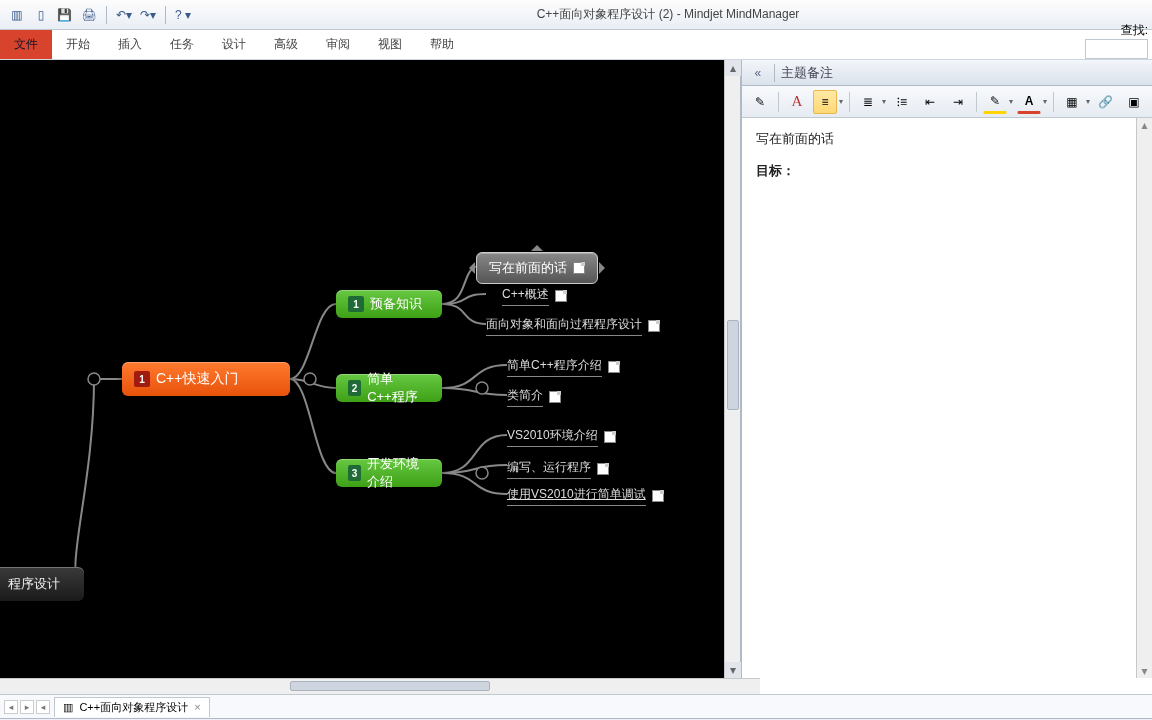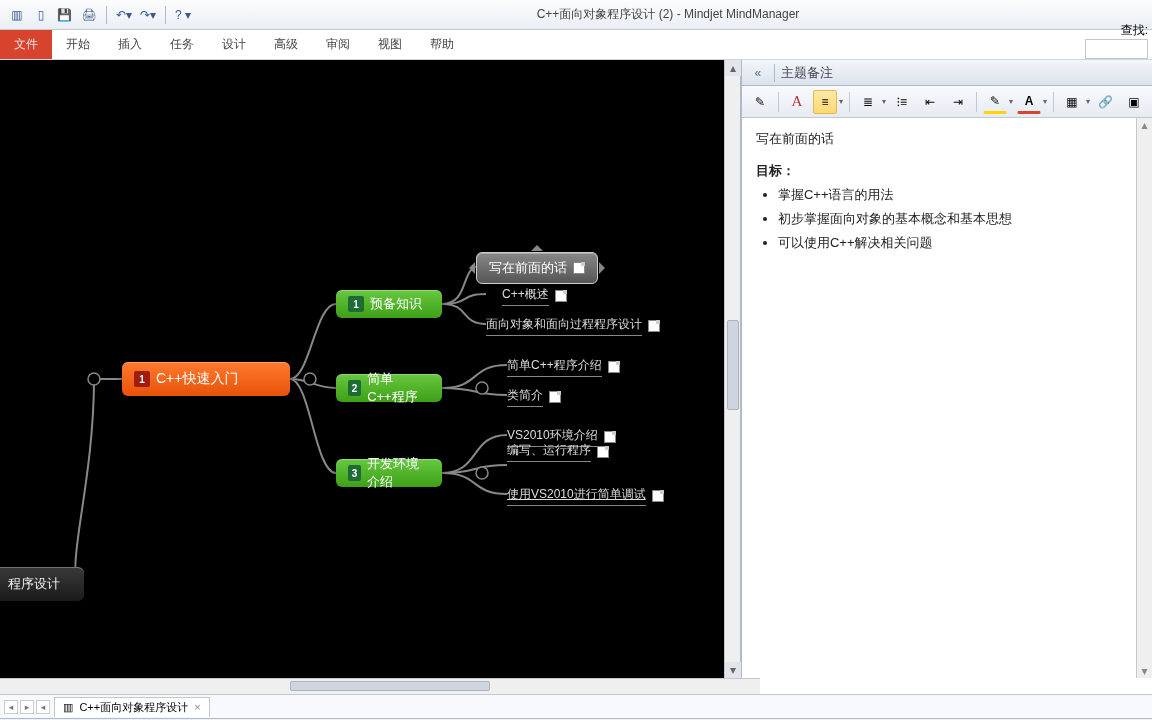--- a/index.html
+++ b/index.html
@@ -6,21 +6,21 @@
 body { width: 1152px; height: 720px; overflow: hidden; background: #fff; font-size: 12px; }
 
 .titlebar { height: 30px; background: linear-gradient(#fdfdfd,#e9eef5); display: flex; align-items: center; padding: 0 8px; border-bottom: 1px solid #c0c8d0; }
 .qat { display: flex; gap: 6px; align-items: center; }
 .qat-icon { width: 18px; height: 18px; display: flex; align-items: center; justify-content: center; color: #3a5a8a; cursor: pointer; }
 .qat-sep { width: 1px; height: 18px; background: #b0bac6; margin: 0 2px; }
 .titlebar-title { flex: 1; text-align: center; color: #444; }
 
 .ribbon-tabs { height: 30px; background: #fff; display: flex; align-items: flex-end; padding-left: 0; border-bottom: 1px solid #d0d6dd; }
 .ribbon-tab { padding: 6px 14px; cursor: pointer; color: #444; }
-.ribbon-tab.file { background: #d8432e; color: #e5e5e5; border-radius: 0; }
+.ribbon-tab.file { background: #d8432e; color: #0f172a; border-radius: 0; }
 .find-box { margin-left: auto; display: flex; align-items: flex-end; padding-right: 4px; flex-direction: column; }
 .find-box input { border: 1px solid #c0c8d0; height: 20px; width: 63px; padding: 0 4px; }
 
 .main { display: flex; height: 618px; }
 .canvas-wrap { width: 760px; position: relative; background: #000; border-right: 1px solid #b0bac6; }
 .vscroll { position: absolute; right: 0; top: 0; width: 16px; height: 100%; background: #efefef; border-left: 1px solid #c8c8c8; }
 .vscroll .thumb { position: absolute; top: 260px; width: 12px; left: 2px; height: 90px; background: #cfd5de; border: 1px solid #aab4c0; border-radius: 2px; }
 .vscroll .arrow { position: absolute; left: 0; width: 16px; height: 16px; background: #e2e6ec; display:flex;align-items:center;justify-content:center;color:#666; }
 .vscroll .arrow.up { top: 0; } .vscroll .arrow.down { bottom: 0; }
 
@@ -42,21 +42,21 @@
 .node.selected { background: linear-gradient(#888,#555); border: 1px solid #ccc; }
 .node.selected::before, .node.selected::after { content:''; position:absolute; width:0;height:0; border:6px solid transparent; }
 .node.selected::before { top:-14px; left:50%; margin-left:-6px; border-bottom-color:#888; }
 .node.selected::after { right:-14px; top:50%; margin-top:-6px; border-left-color:#888; }
 .sel-arrow-left { position:absolute; width:0;height:0;border:6px solid transparent; border-right-color:#888; left:-14px; top:50%; margin-top:-6px; }
 .leaf.l1 { top: 226px; left: 502px; }
 .leaf.l2 { top: 256px; left: 486px; }
 .leaf.l3 { top: 297px; left: 507px; }
 .leaf.l4 { top: 327px; left: 507px; }
 .leaf.l5 { top: 367px; left: 507px; }
-.leaf.l6 { top: 382px; left: 507px; }
+.leaf.l6 { top: 399px; left: 507px; }
 .leaf.l7 { top: 426px; left: 507px; text-decoration: underline; }
 .node.dark { background: linear-gradient(#3a3a3a,#1a1a1a); top: 507px; left: -10px; width: 94px; height: 34px; padding-left:18px; color:#eee; }
 
 svg.connectors { position:absolute; top:0; left:0; pointer-events:none; }
 .connector-dot { fill:#000; stroke:#888; stroke-width:1.5; }
 
 .notes-panel { flex: 1; background: #fff; border-left: 1px solid #b0bac6; display:flex; flex-direction:column; }
 .notes-header { height: 26px; background: linear-gradient(#f3f6fa,#dbe2eb); border-bottom: 1px solid #b0bac6; display:flex; align-items:center; padding: 0 6px; }
 .notes-collapse { width:20px; color:#5a6d88; cursor:pointer; text-align:center; }
 .notes-title-sep { width:1px; height:18px; background:#b0bac6; margin:0 6px; }
@@ -228,25 +228,20 @@
       <div class="nt-sep"></div>
       <div class="nt-btn">▦</div>
         <span class="nt-dd">▾</span>
       <div class="nt-btn">🔗</div>
       <div class="nt-btn">▣</div>
     </div>
     <div style="display:flex; flex:1;">
       <div class="notes-body">
         <p class="first">写在前面的话</p>
         <div class="heading">目标：</div>
-        <ul>
-          <li>掌握C++语言的用法</li>
-          <li>初步掌握面向对象的基本概念和基本思想</li>
-          <li>可以使用C++解决相关问题</li>
-        </ul>
       </div>
       <div class="notes-vscroll">
           <span>▴</span>
           <span>▾</span>
         </div>
     </div>
   </div>
 </div>
 
 <div class="hscroll-row">

